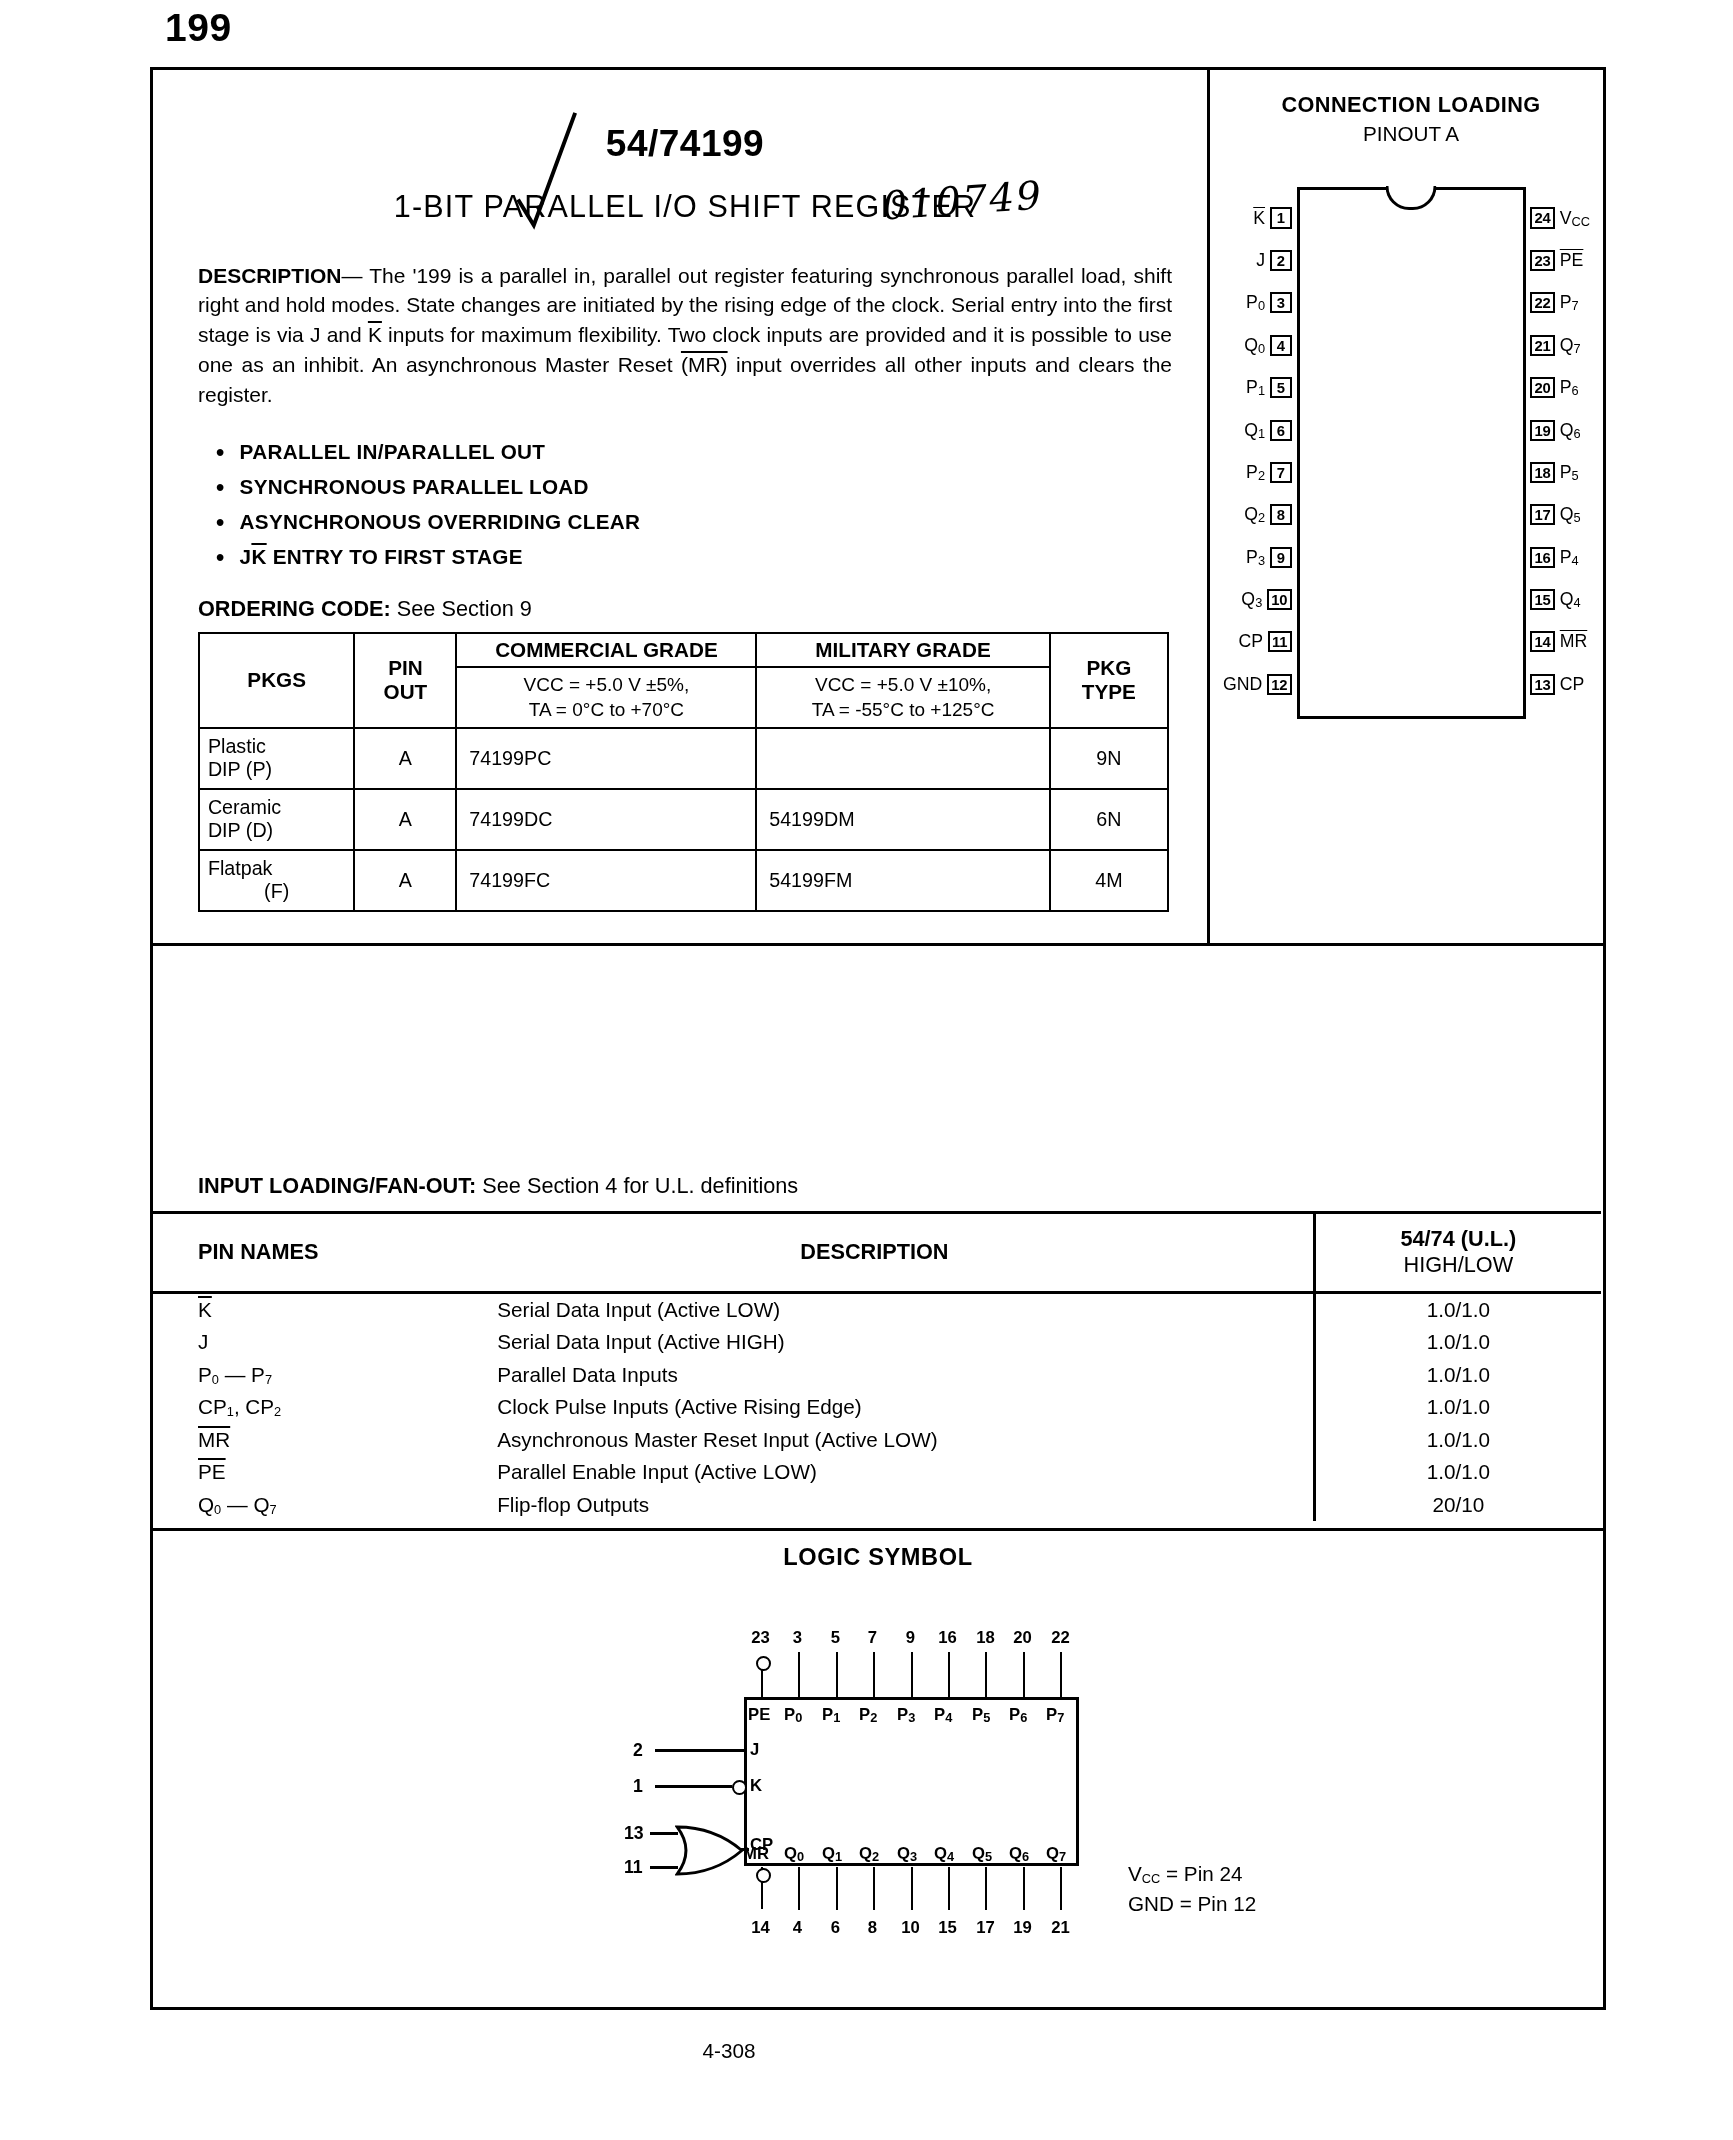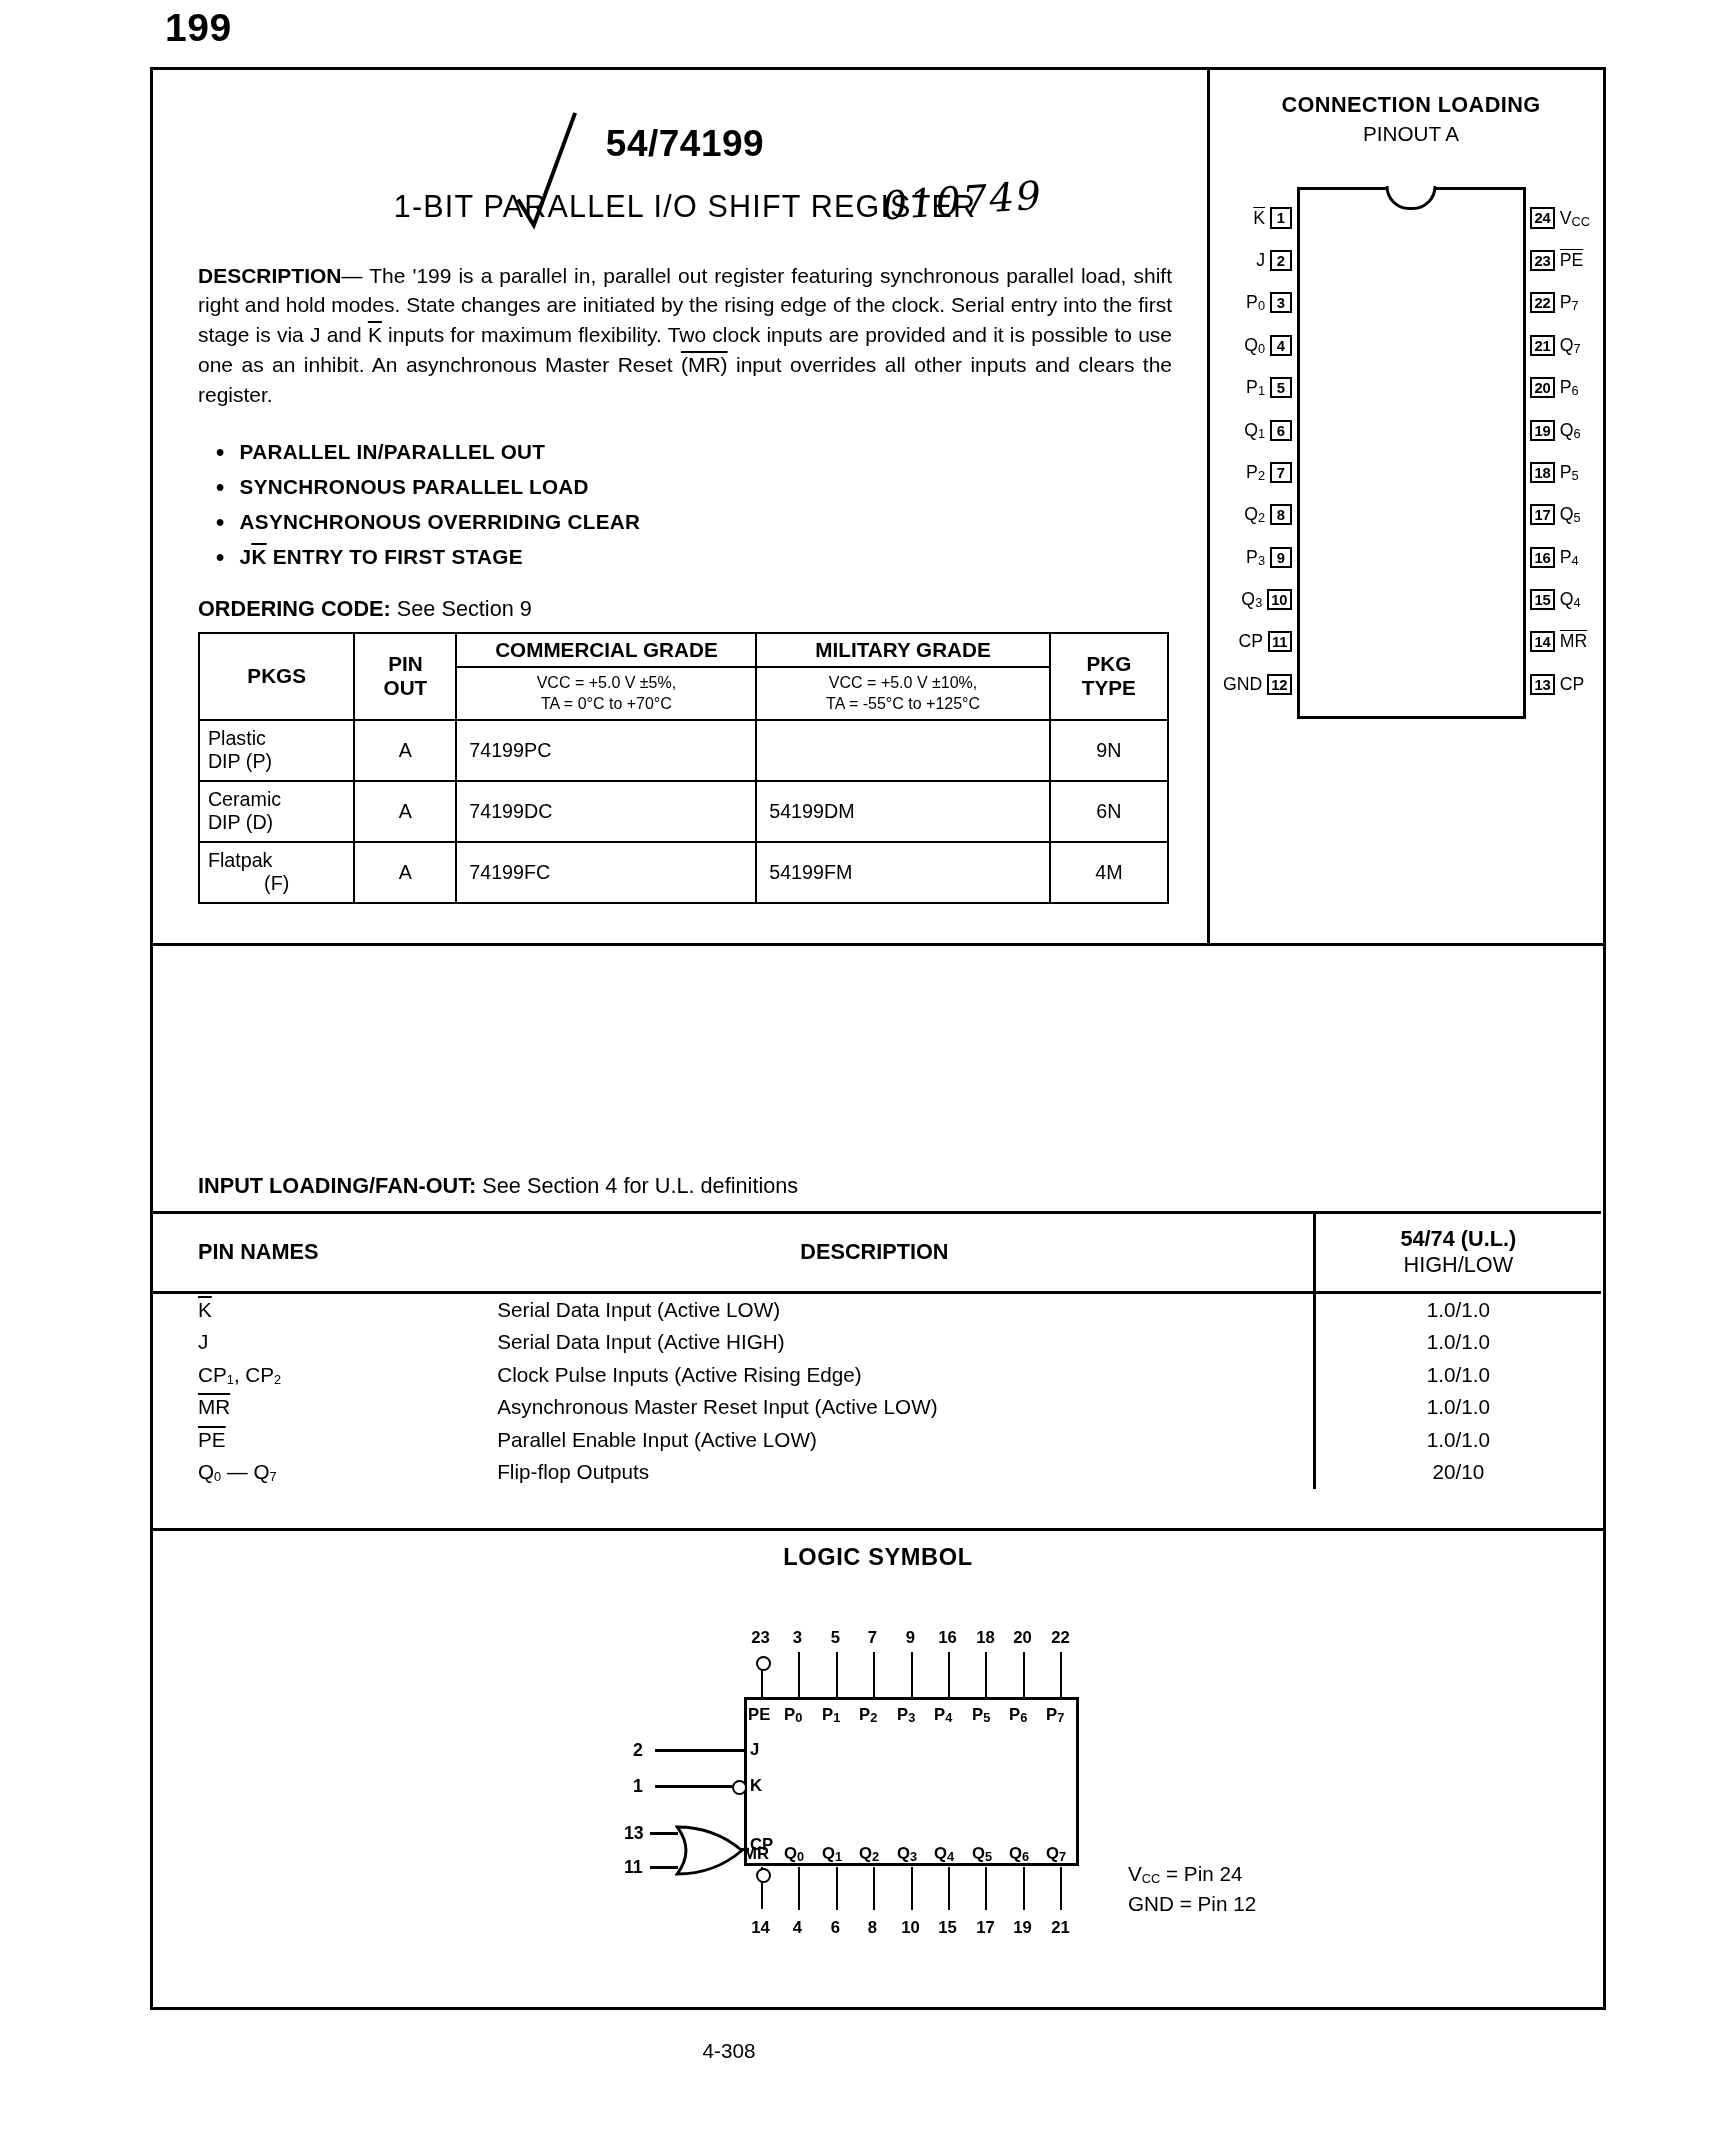--- a/index.html
+++ b/index.html
@@ -121,21 +121,21 @@
     border-collapse: collapse;
     width: 971px;
     font-size: 19.7px;
   }
   table.ord td, table.ord th {
     border: 2px solid #000;
     padding: 3.9px 7.9px;
     vertical-align: middle;
   }
   .ord-head th { font-weight: bold; text-align: center; font-size: 20.7px; }
-  .ord-sub { font-size: 16px; text-align: center; line-height: 1.35; border-radius: 22px; }
+  .ord-sub { font-size: 19px; text-align: center; line-height: 1.35; border-radius: 22px; }
   .cell-c { text-align: center; }
   .cell-l { text-align: left; padding-left: 11.8px !important; }
   .rowh { height: 61px; }
 
   
   .conn {
     position: absolute;
     left: 1064px;
     top: 0;
     width: 388px;
@@ -569,20 +569,25 @@
           <td class="c1"><span class="ovl">K</span></td>
           <td class="c2">Serial Data Input (Active LOW)</td>
           <td class="c3">1.0/1.0</td>
         </tr>
         <tr class="fan-body">
           <td class="c1">J</td>
           <td class="c2">Serial Data Input (Active HIGH)</td>
           <td class="c3">1.0/1.0</td>
         </tr>
         <tr class="fan-body">
+          <td class="c1">P<span class="sub">0</span> — P<span class="sub">7</span></td>
+          <td class="c2">Parallel Data Inputs</td>
+          <td class="c3">1.0/1.0</td>
+        </tr>
+        <tr class="fan-body">
           <td class="c1">CP<span class="sub">1</span>, CP<span class="sub">2</span></td>
           <td class="c2">Clock Pulse Inputs (Active Rising Edge)</td>
           <td class="c3">1.0/1.0</td>
         </tr>
         <tr class="fan-body">
           <td class="c1"><span class="ovl">MR</span></td>
           <td class="c2">Asynchronous Master Reset Input (Active LOW)</td>
           <td class="c3">1.0/1.0</td>
         </tr>
         <tr class="fan-body">

